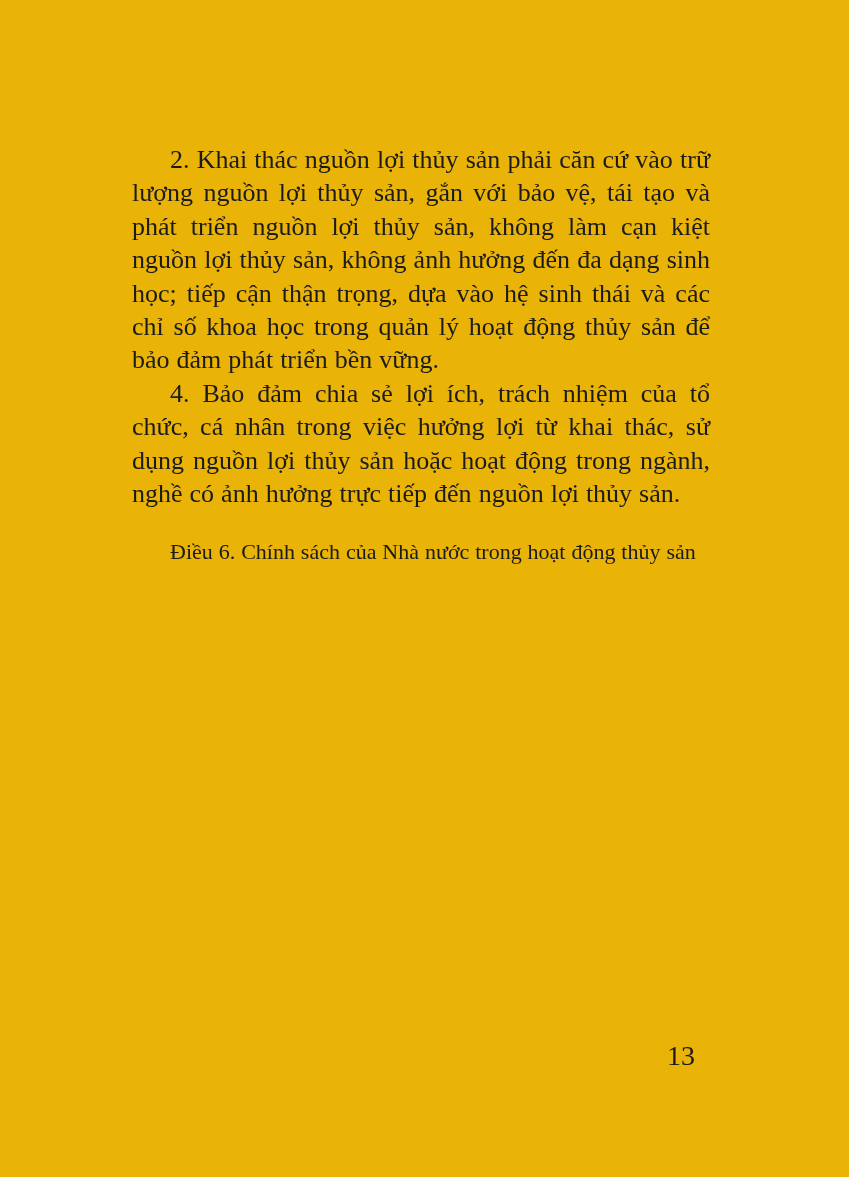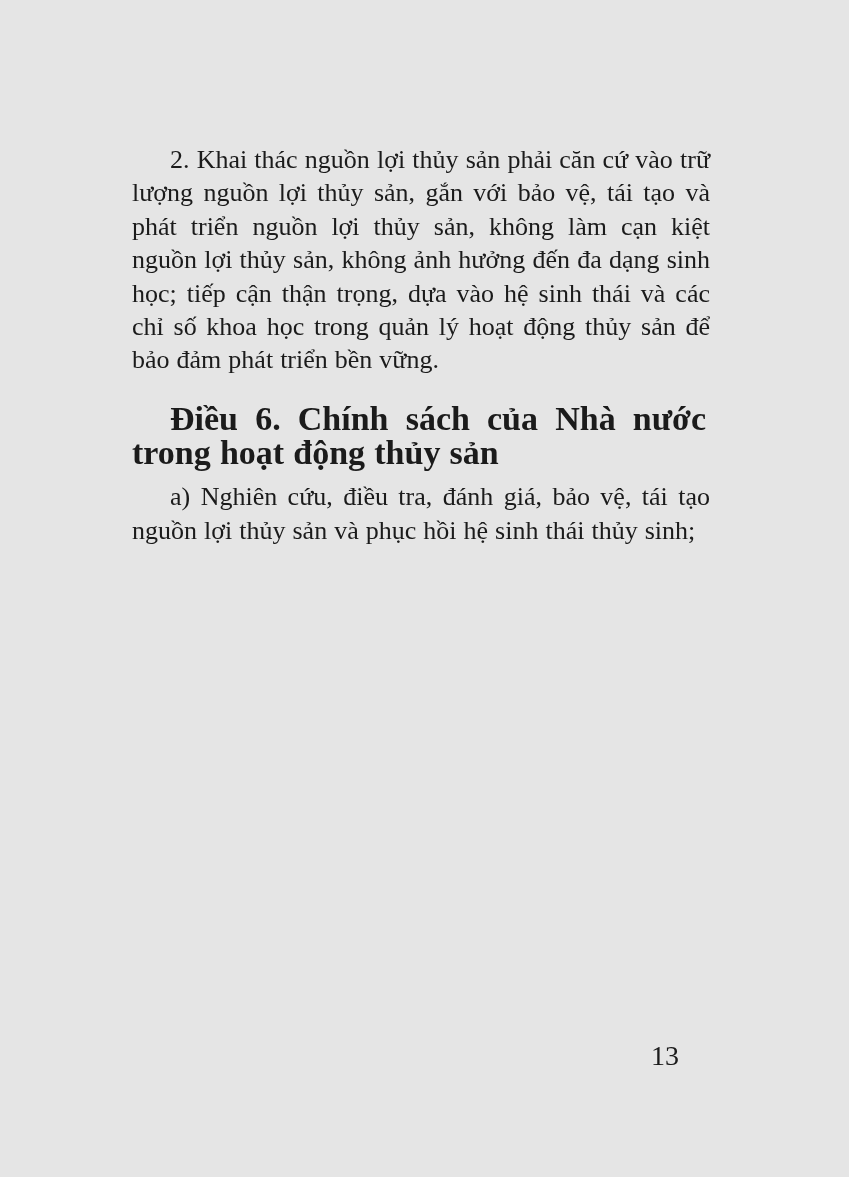--- a/index.html
+++ b/index.html
@@ -9,64 +9,64 @@
   body {
     width: 849px;
     height: 1177px;
     background: #fdfdfc;
     overflow: hidden;
   }
   .page {
     position: relative;
     width: 849px;
     height: 1177px;
-    background: #e5e5e5;
+    background: #eab308;
     color: #1b1b1b;
     font-family: "Liberation Serif", "DejaVu Serif", serif;
   }
   .text-block {
     position: absolute;
     left: 132px;
     top: 143px;
     width: 578px;
   }
   .body-paragraph {
     margin: 0;
     font-size: 26px;
     line-height: 33.4px;
     text-align: justify;
     text-indent: 38px;
     word-spacing: 0.02em;
     hyphens: none;
   }
   .article-heading {
     margin: 25px 4px 11px 0;
-    font-size: 34px;
+    font-size: 22px;
     line-height: 33.8px;
-    font-weight: 700;
+    font-weight: 400;
     text-align: justify;
     text-indent: 38px;
     word-spacing: 0.02em;
     hyphens: none;
   }
   .page-number {
     position: absolute;
     top: 1042px;
-    right: 170px;
+    right: 154px;
     font-size: 28px;
     line-height: 1;
     color: #1b1b1b;
   }
 </style>
 </head>
 <body>
 
 <div class="page">
 
   <div class="text-block">
     <p class="body-paragraph">2. Khai thác nguồn lợi thủy sản phải căn cứ vào trữ lượng nguồn lợi thủy sản, gắn với bảo vệ, tái tạo và phát triển nguồn lợi thủy sản, không làm cạn kiệt nguồn lợi thủy sản, không ảnh hưởng đến đa dạng sinh học; tiếp cận thận trọng, dựa vào hệ sinh thái và các chỉ số khoa học trong quản lý hoạt động thủy sản để bảo đảm phát triển bền vững.</p>
+    <p class="body-paragraph">4. Bảo đảm chia sẻ lợi ích, trách nhiệm của tổ chức, cá nhân trong việc hưởng lợi từ khai thác, sử dụng nguồn lợi thủy sản hoặc hoạt động trong ngành, nghề có ảnh hưởng trực tiếp đến nguồn lợi thủy sản.</p>
     <h2 class="article-heading">Điều 6. Chính sách của Nhà nước trong hoạt động thủy sản</h2>
-    <p class="body-paragraph">a) Nghiên cứu, điều tra, đánh giá, bảo vệ, tái tạo nguồn lợi thủy sản và phục hồi hệ sinh thái thủy sinh;</p>
   </div>
 
   <div class="page-number">13</div>
 
 </div>
 
 </body></html>

